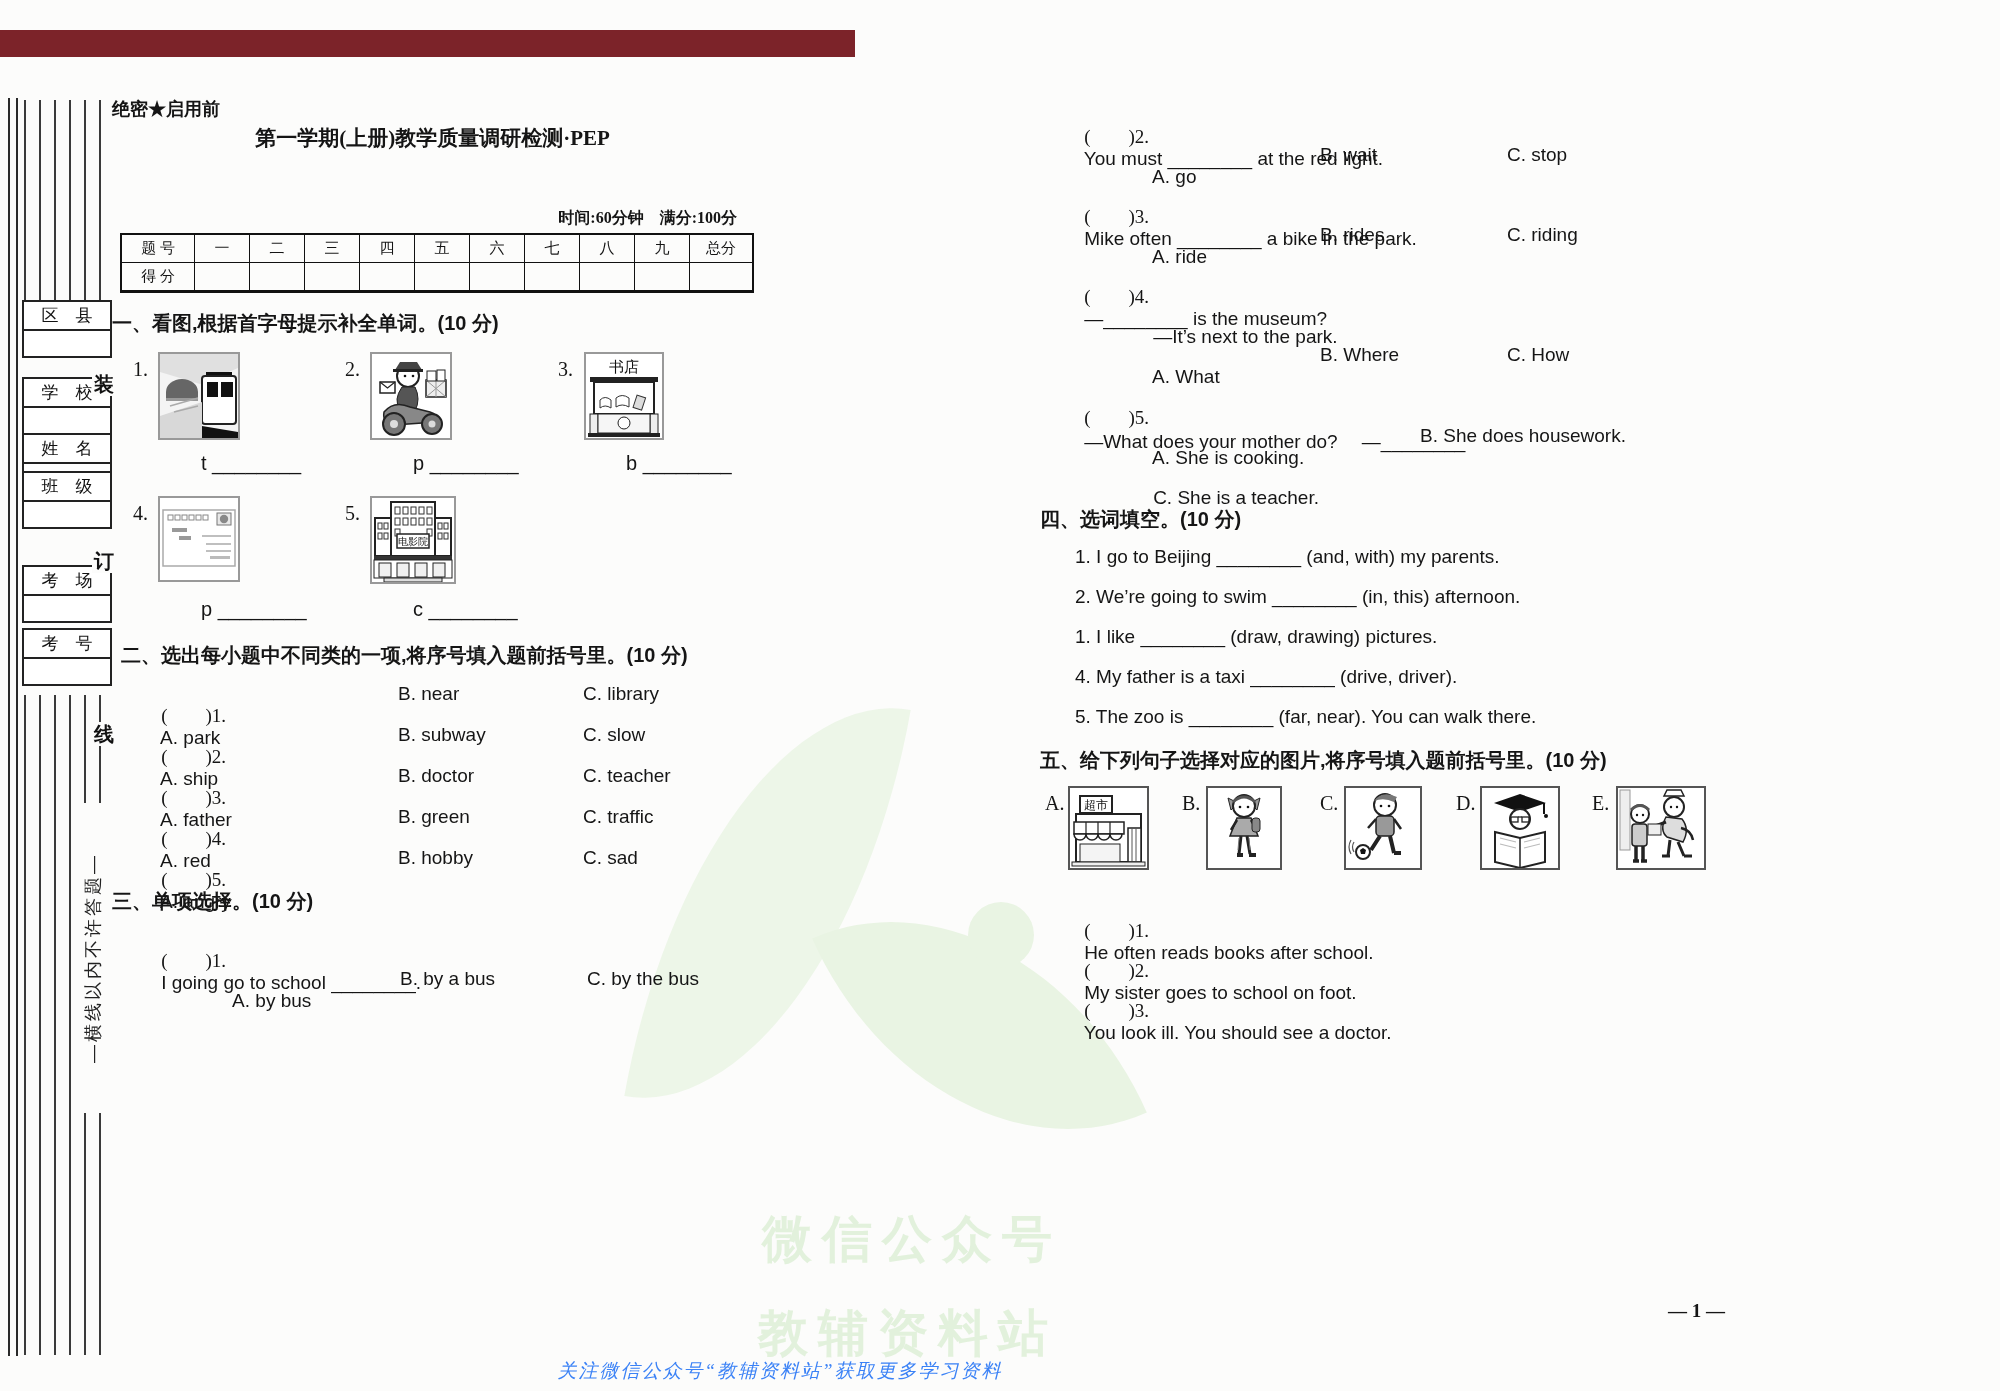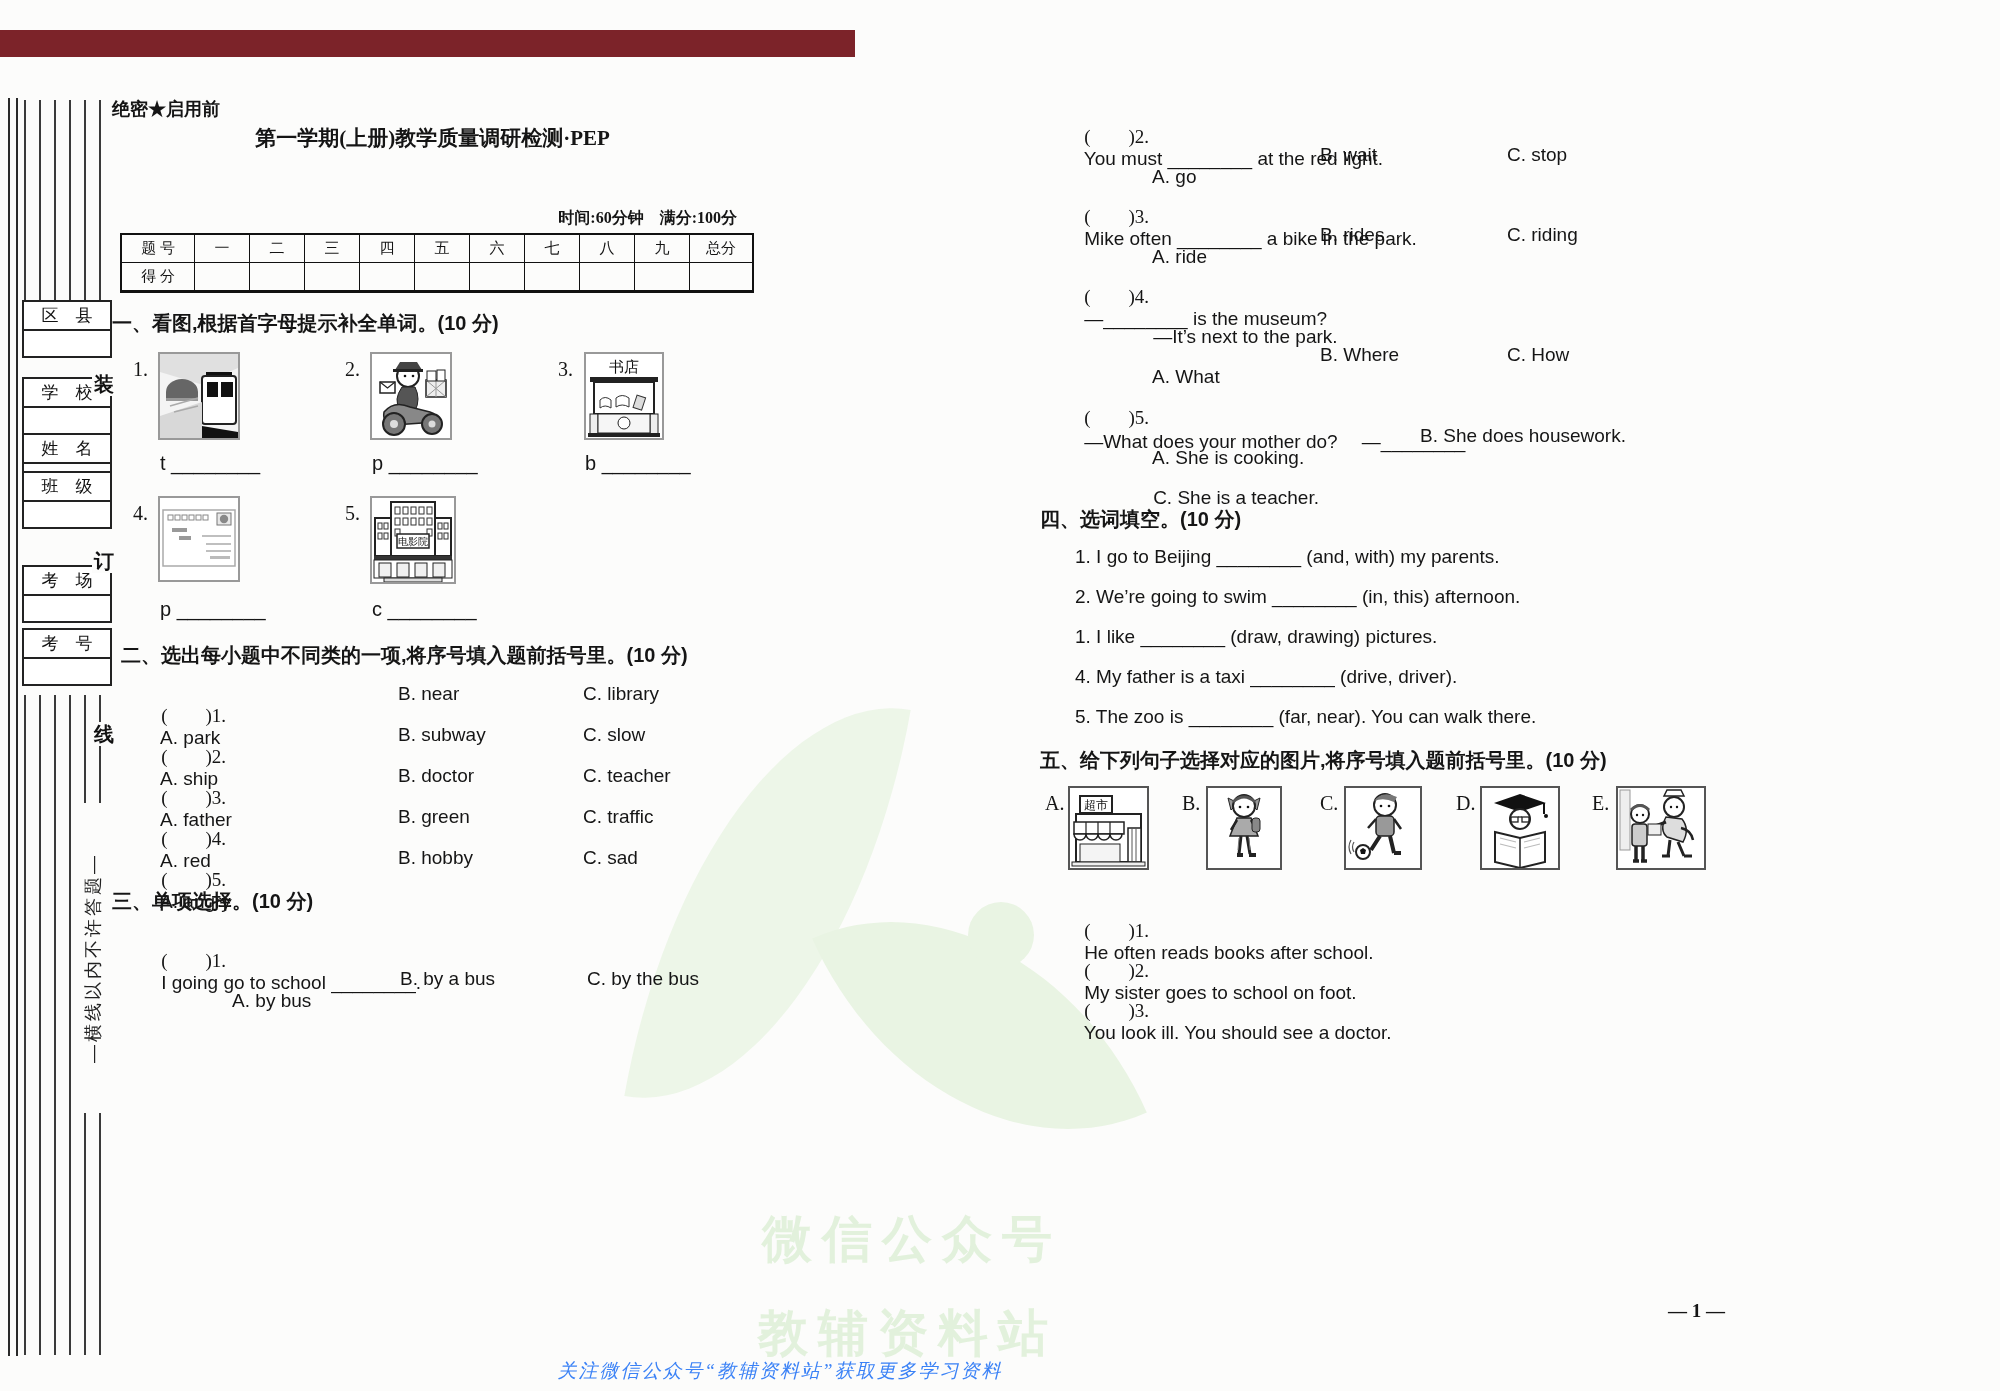--- a/index.html
+++ b/index.html
@@ -46,21 +46,21 @@
   .sech{position:absolute;font:bold 20px "Liberation Sans",sans-serif;white-space:pre;}
   .qrow{position:absolute;font:19px "Liberation Sans",sans-serif;white-space:pre;}
   .qrow .pre{font-family:"Liberation Serif",serif;display:inline-block;min-width:74px;}
   .opts{position:absolute;font:19px "Liberation Sans",sans-serif;white-space:pre;}
   .opts .b{position:absolute;left:188px;top:0;}
   .opts .c{position:absolute;left:375px;top:0;}
   .opts .b2{position:absolute;left:288px;top:0;}
   .s2row .b{position:absolute;left:258px;top:0;}
   .s2row .c{position:absolute;left:443px;top:0;}
   .itemnum{position:absolute;font:20px "Liberation Serif",serif;}
-  .ansline{position:absolute;font:20px "Liberation Sans",sans-serif;white-space:pre;}
+  .ansline{position:absolute;font:20px "Liberation Sans",sans-serif;white-space:pre;margin-left:41px;}
   .imgbox{position:absolute;border:2px solid #999;background:#fff;}
   .imgbox5{position:absolute;border:2px solid #555;background:#fff;}
   .imgbox svg,.imgbox5 svg{display:block;}
   .s4item{position:absolute;font:19px "Liberation Sans",sans-serif;white-space:pre;}
   .pagenum{position:absolute;left:1668px;top:1300px;font:bold 19px "Liberation Serif",serif;}
   .footnote{position:absolute;left:480px;top:1358px;width:600px;text-align:center;
             font:italic 19px "Liberation Serif",serif;color:#3b82f6;letter-spacing:2px;}
 </style>
 </head>
 <body>

